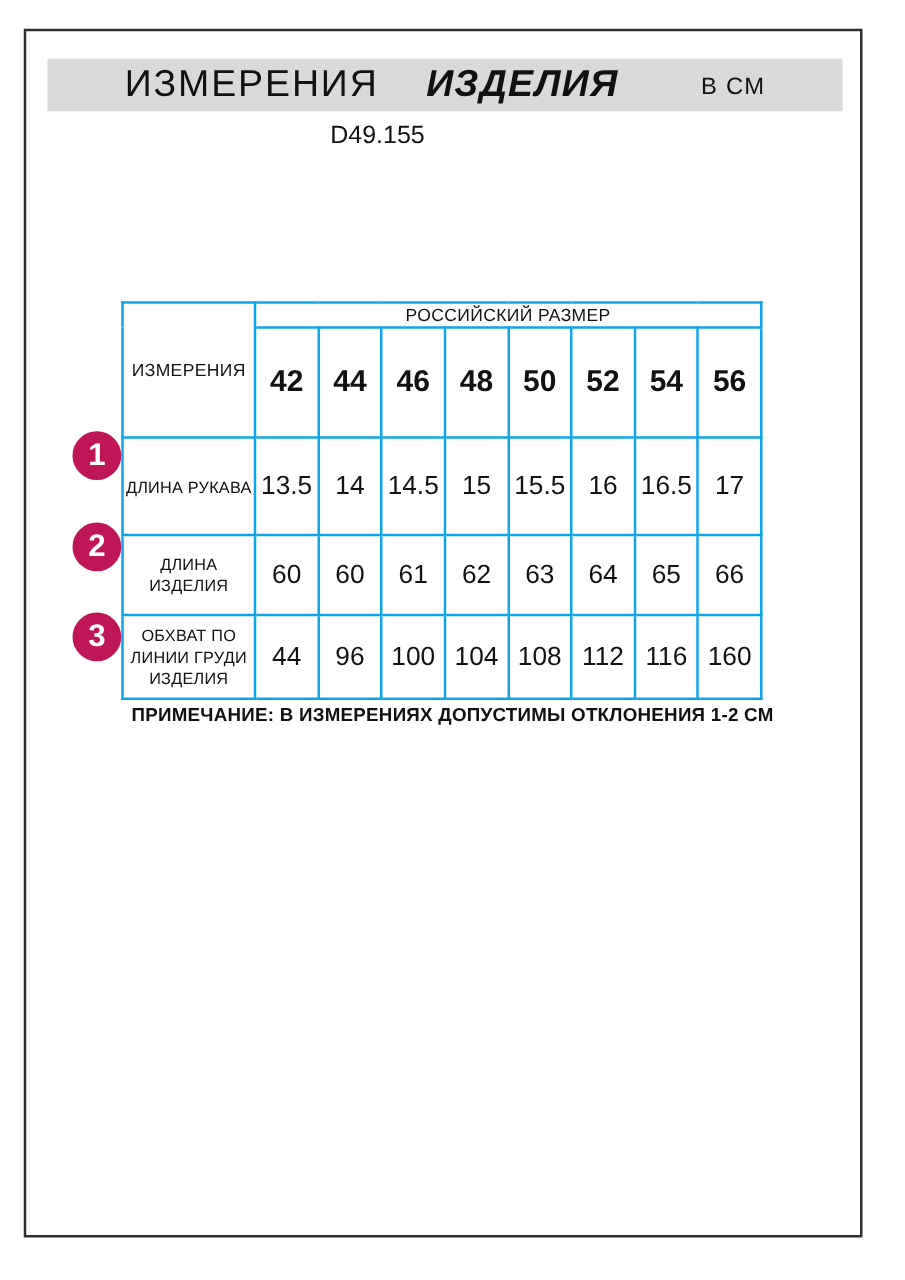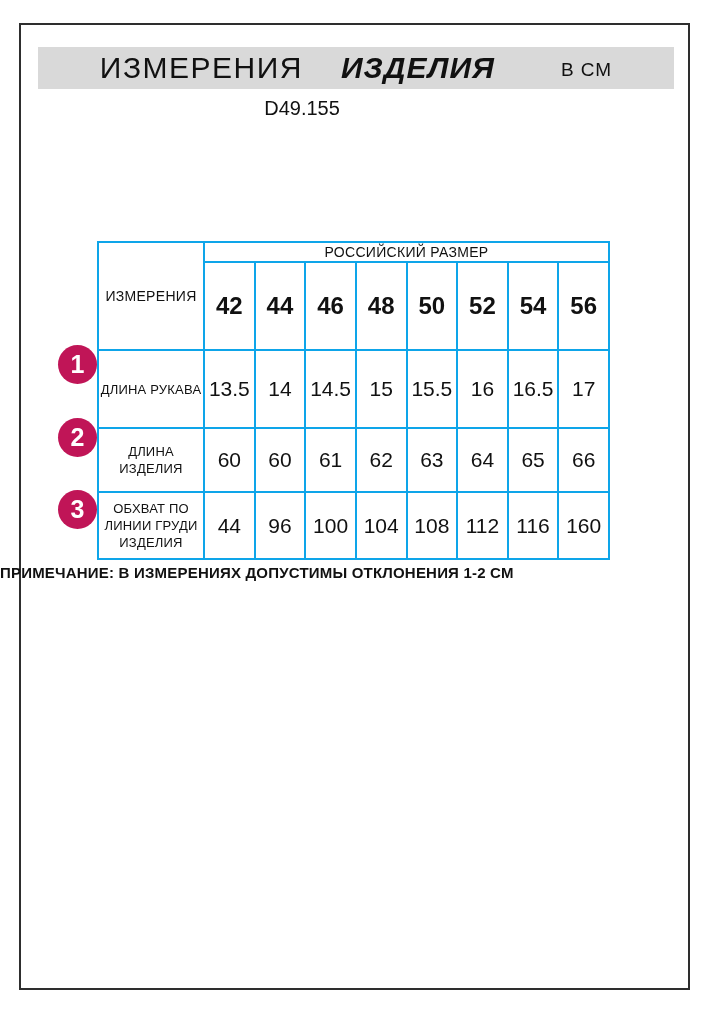--- a/index.html
+++ b/index.html
@@ -102,21 +102,21 @@
     justify-content: center;
     z-index: 2;
   }
   .badge-1 { top: 345px; }
   .badge-2 { top: 418px; }
   .badge-3 { top: 490px; }
   .note-text {
     position: absolute;
     left: 0; top: 564px;
     width: 724px;
-    text-align: left;
+    text-align: center;
     font-size: 15px;
     font-weight: 700;
     letter-spacing: 0.2px;
   }
 </style>
 </head>
 <body>
 
 <div class="page-border"></div>
 

